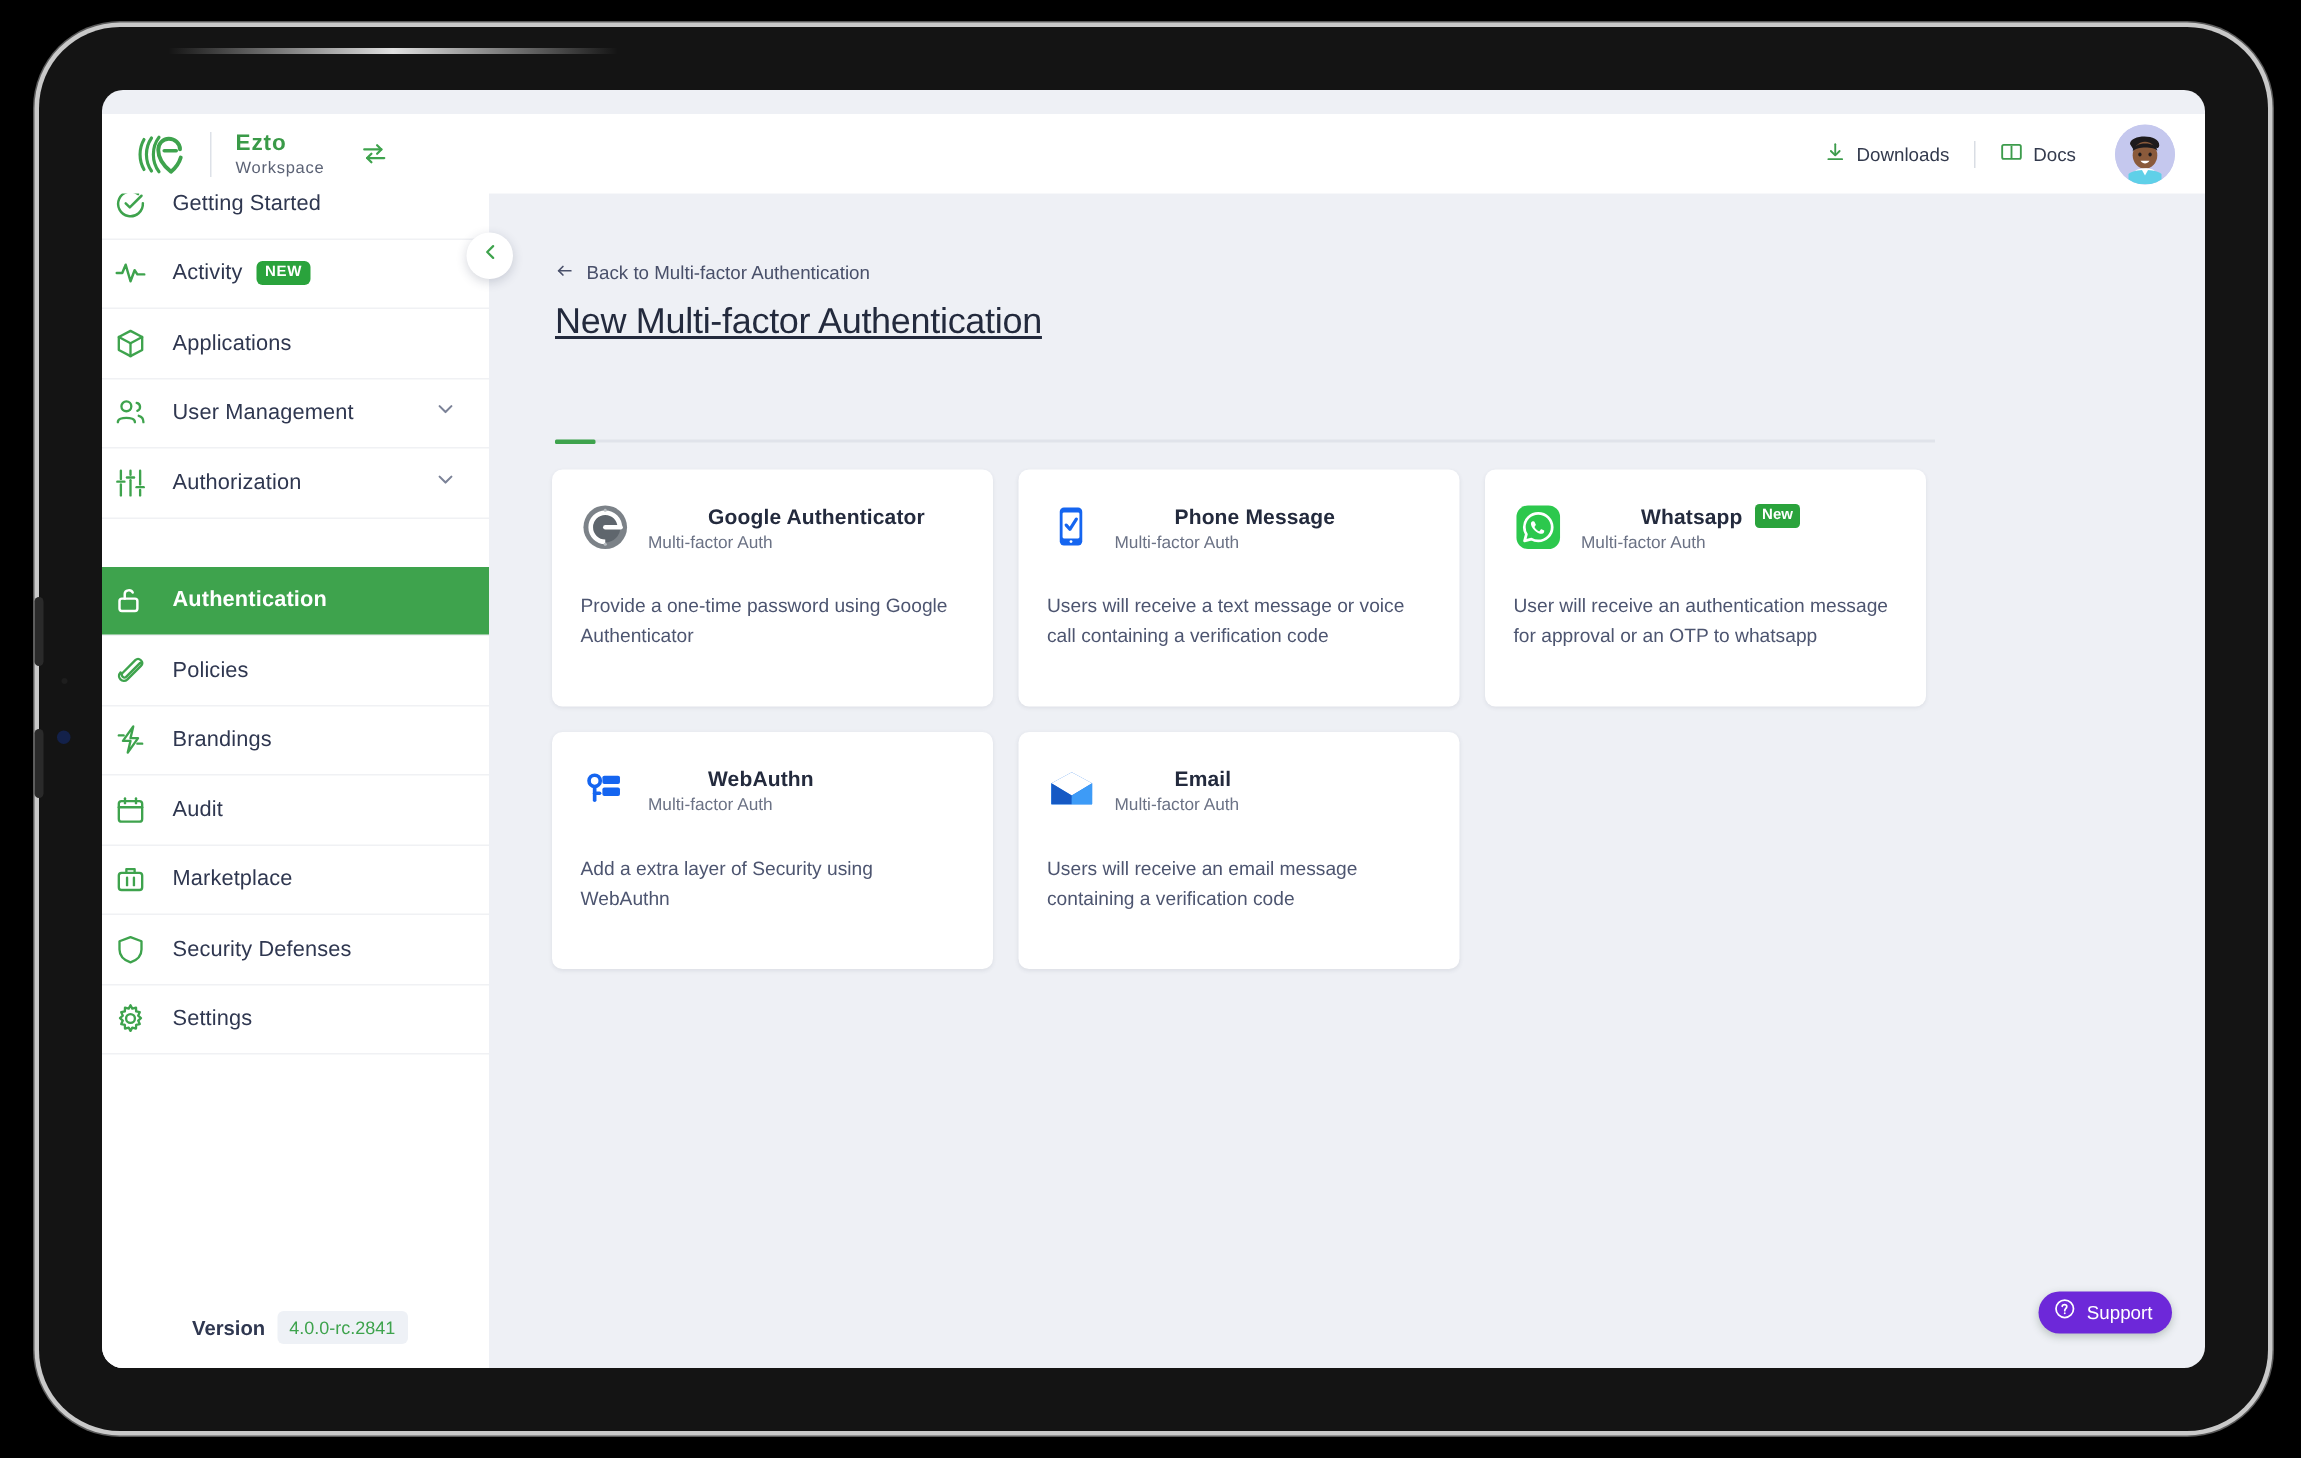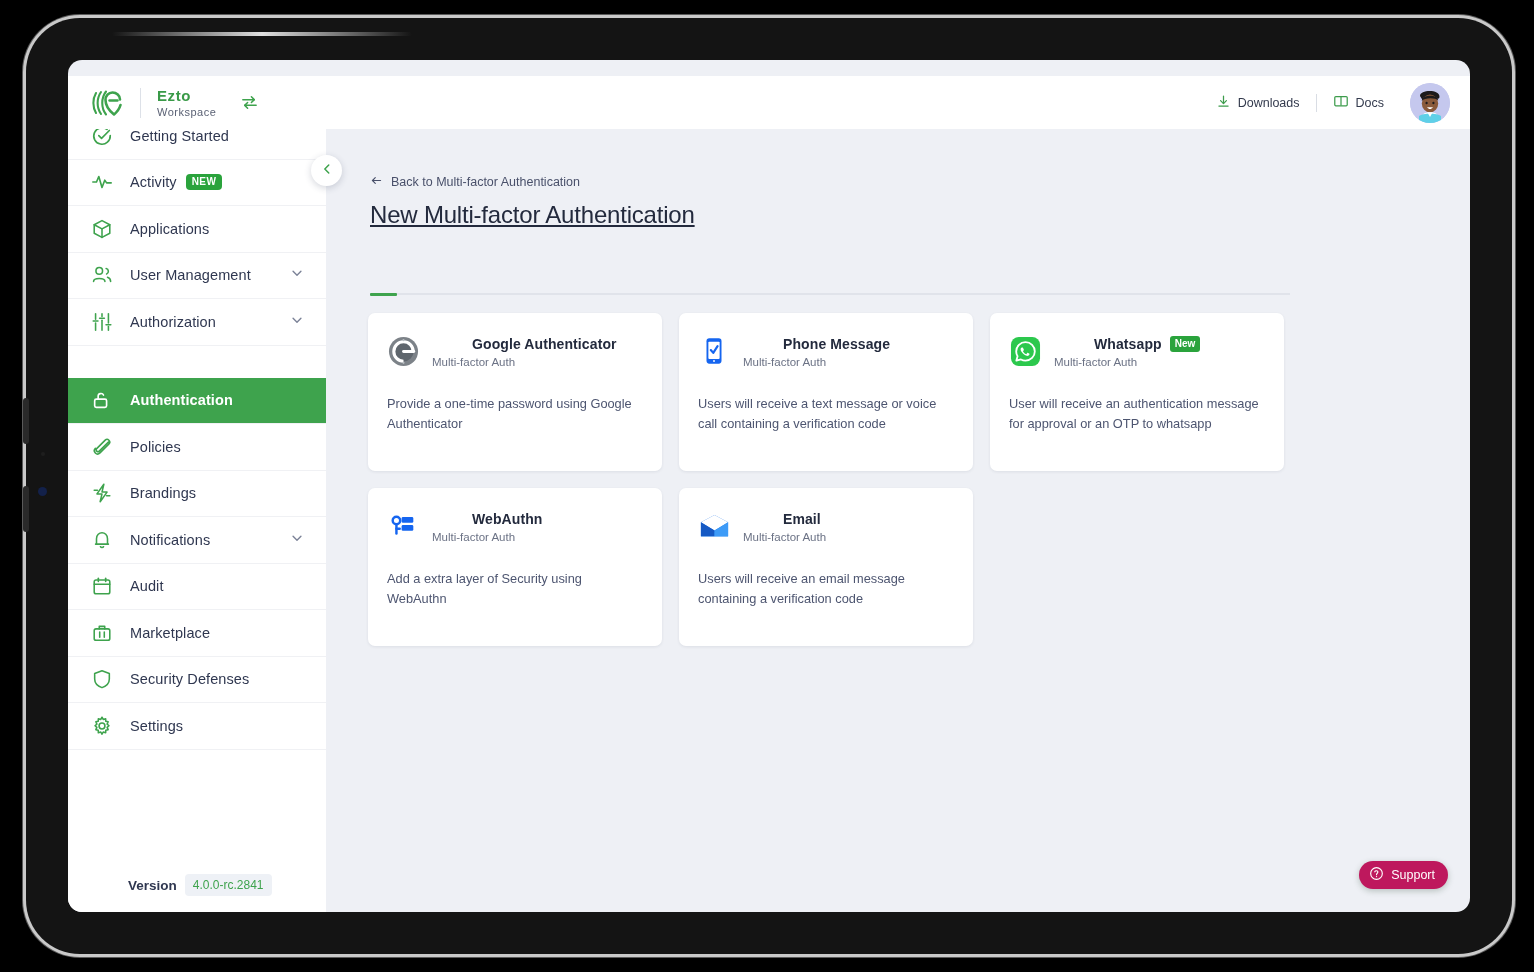--- a/index.html
+++ b/index.html
@@ -93,21 +93,21 @@
     width: 258px; height: 799px;
     background: #ffffff;
     display: flex; flex-direction: column;
     z-index: 5;
   }
   #nav-list { flex: 1; overflow: hidden; }
   .nav-item {
     position: relative;
     height: 46.5px;
     display: flex; align-items: center;
-    padding-left: 22px;
+    padding-left: 7px;
     border-bottom: 1px solid #f0f1f4;
     cursor: pointer;
   }
   .nav-item.active { background: #3ea34d; margin-top: 32px; }
   .nav-icon {
     width: 24px; height: 24px; flex: 0 0 24px;
     display: flex; align-items: center; justify-content: center;
     margin-right: 16px;
   }
   .nav-label {
@@ -203,21 +203,21 @@
   }
   .card-desc {
     margin-top: 26px;
     font-size: 12.8px; line-height: 1.55; color: #4d5570;
   }
 
   
   #support-button {
     position: absolute; right: 22px; bottom: 23px;
     height: 28px; padding: 0 13px 0 10px;
-    background: #be185d; border-radius: 14px;
+    background: #6d28d9; border-radius: 14px;
     display: flex; align-items: center; gap: 7px;
     cursor: pointer;
     box-shadow: 0 2px 6px rgba(40,70,45,.28);
     z-index: 30;
   }
   #support-label { font-size: 12.5px; color: #ffffff; font-weight: 500; }
 </style>
 </head>
 <body>
 
@@ -394,34 +394,20 @@
           <span class="nav-icon">
             <svg viewBox="0 0 24 24" width="22" height="22" fill="none" stroke="#3ea34d" stroke-width="1.7" stroke-linecap="round" stroke-linejoin="round">
               <path d="M14 2.5 L6.5 13 L12 13 L10 21.5 L17.5 11 L12 11 Z"></path>
               <path d="M3.5 9 L7 9"></path>
                 <path d="M17 15 L20.5 15"></path>
             </svg>
           </span>
           <span class="nav-label">Brandings</span>
         </div>
 
-        <div class="nav-item">
-          <span class="nav-icon">
-            <svg viewBox="0 0 24 24" width="22" height="22" fill="none" stroke="#3ea34d" stroke-width="1.7" stroke-linecap="round" stroke-linejoin="round">
-              <path d="M6 16.5 L6 10.5 C6 6.6, 9 4, 12 4 C15 4, 18 6.6, 18 10.5 L18 16.5 L5 16.5 L19 16.5"></path>
-              <path d="M10.3 19.3 C11 20.6, 13 20.6, 13.7 19.3"></path>
-            </svg>
-          </span>
-          <span class="nav-label">Notifications</span>
-          <span class="chev">
-            <svg viewBox="0 0 16 16" width="14" height="14" fill="none" stroke="#7b8297" stroke-width="1.6" stroke-linecap="round" stroke-linejoin="round">
-                <path d="M3.5 6 L8 10.5 L12.5 6"></path>
-              </svg>
-          </span>
-        </div>
 
         <div class="nav-item">
           <span class="nav-icon">
             <svg viewBox="0 0 24 24" width="22" height="22" fill="none" stroke="#3ea34d" stroke-width="1.7" stroke-linecap="round" stroke-linejoin="round">
               <rect x="3.5" y="5.5" width="17" height="15" rx="2"></rect>
               <path d="M3.5 10 L20.5 10"></path>
               <path d="M8 3.5 L8 7"></path>
                 <path d="M16 3.5 L16 7"></path>
             </svg>
           </span>

